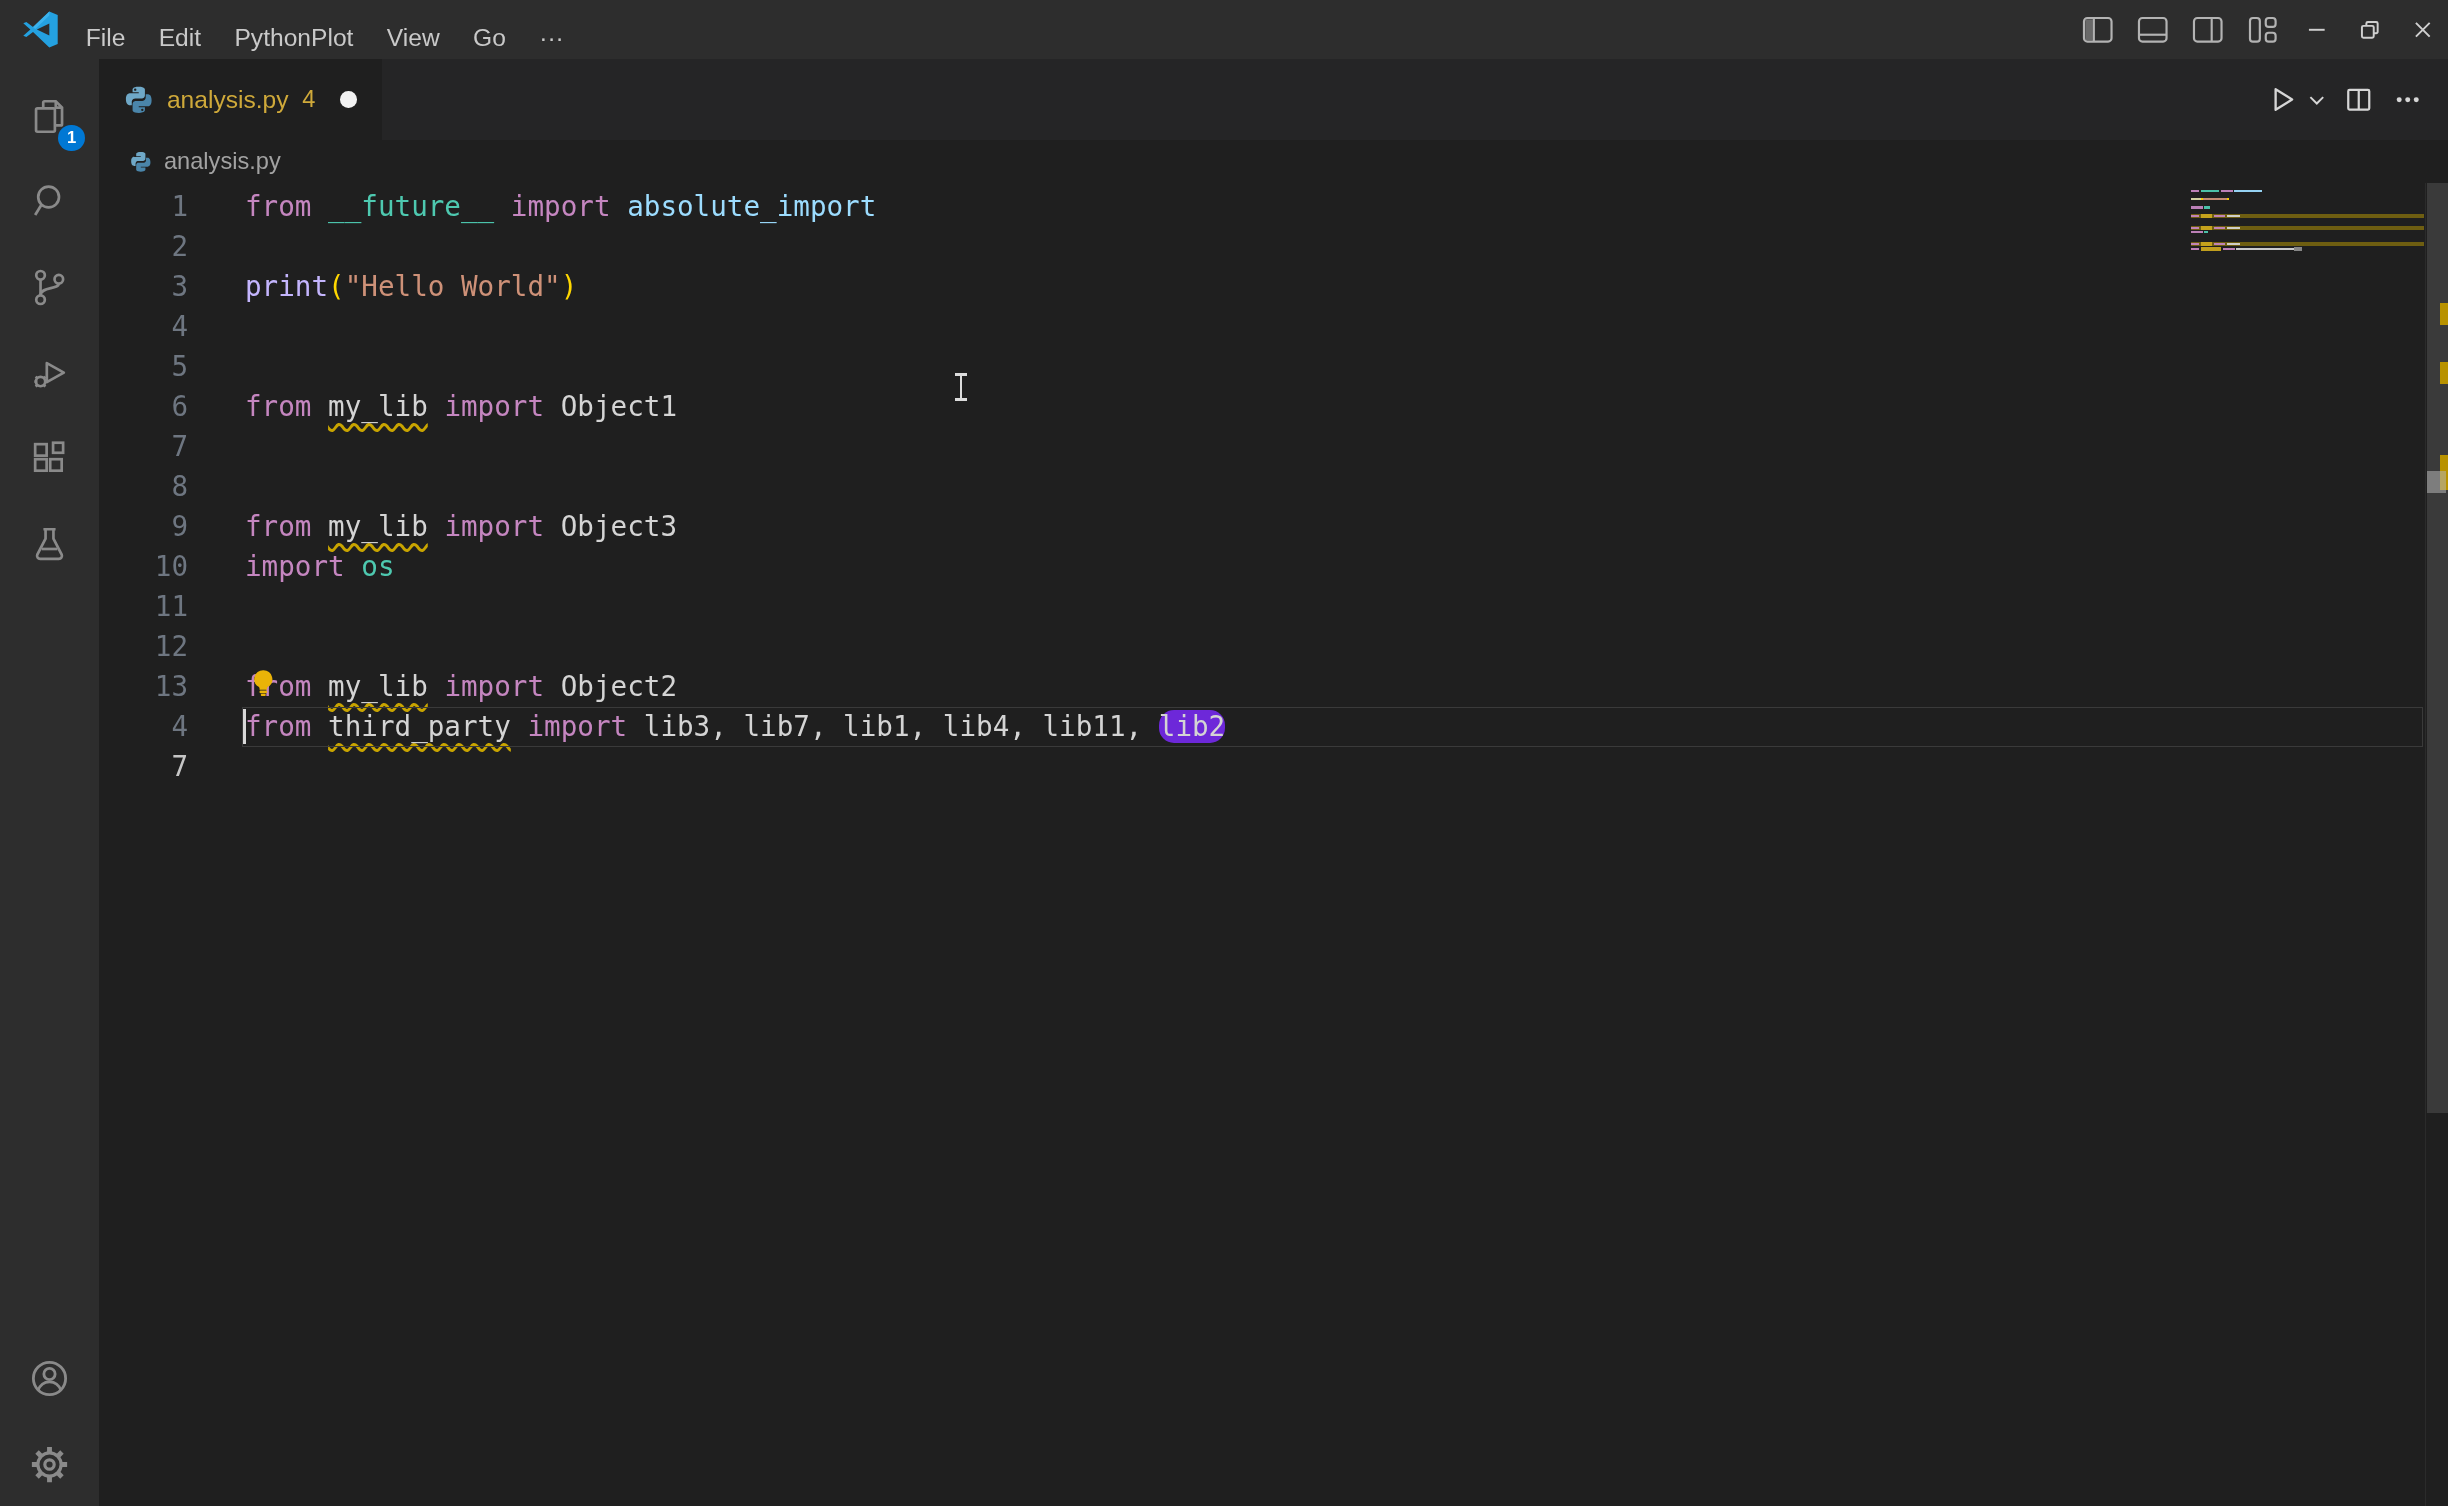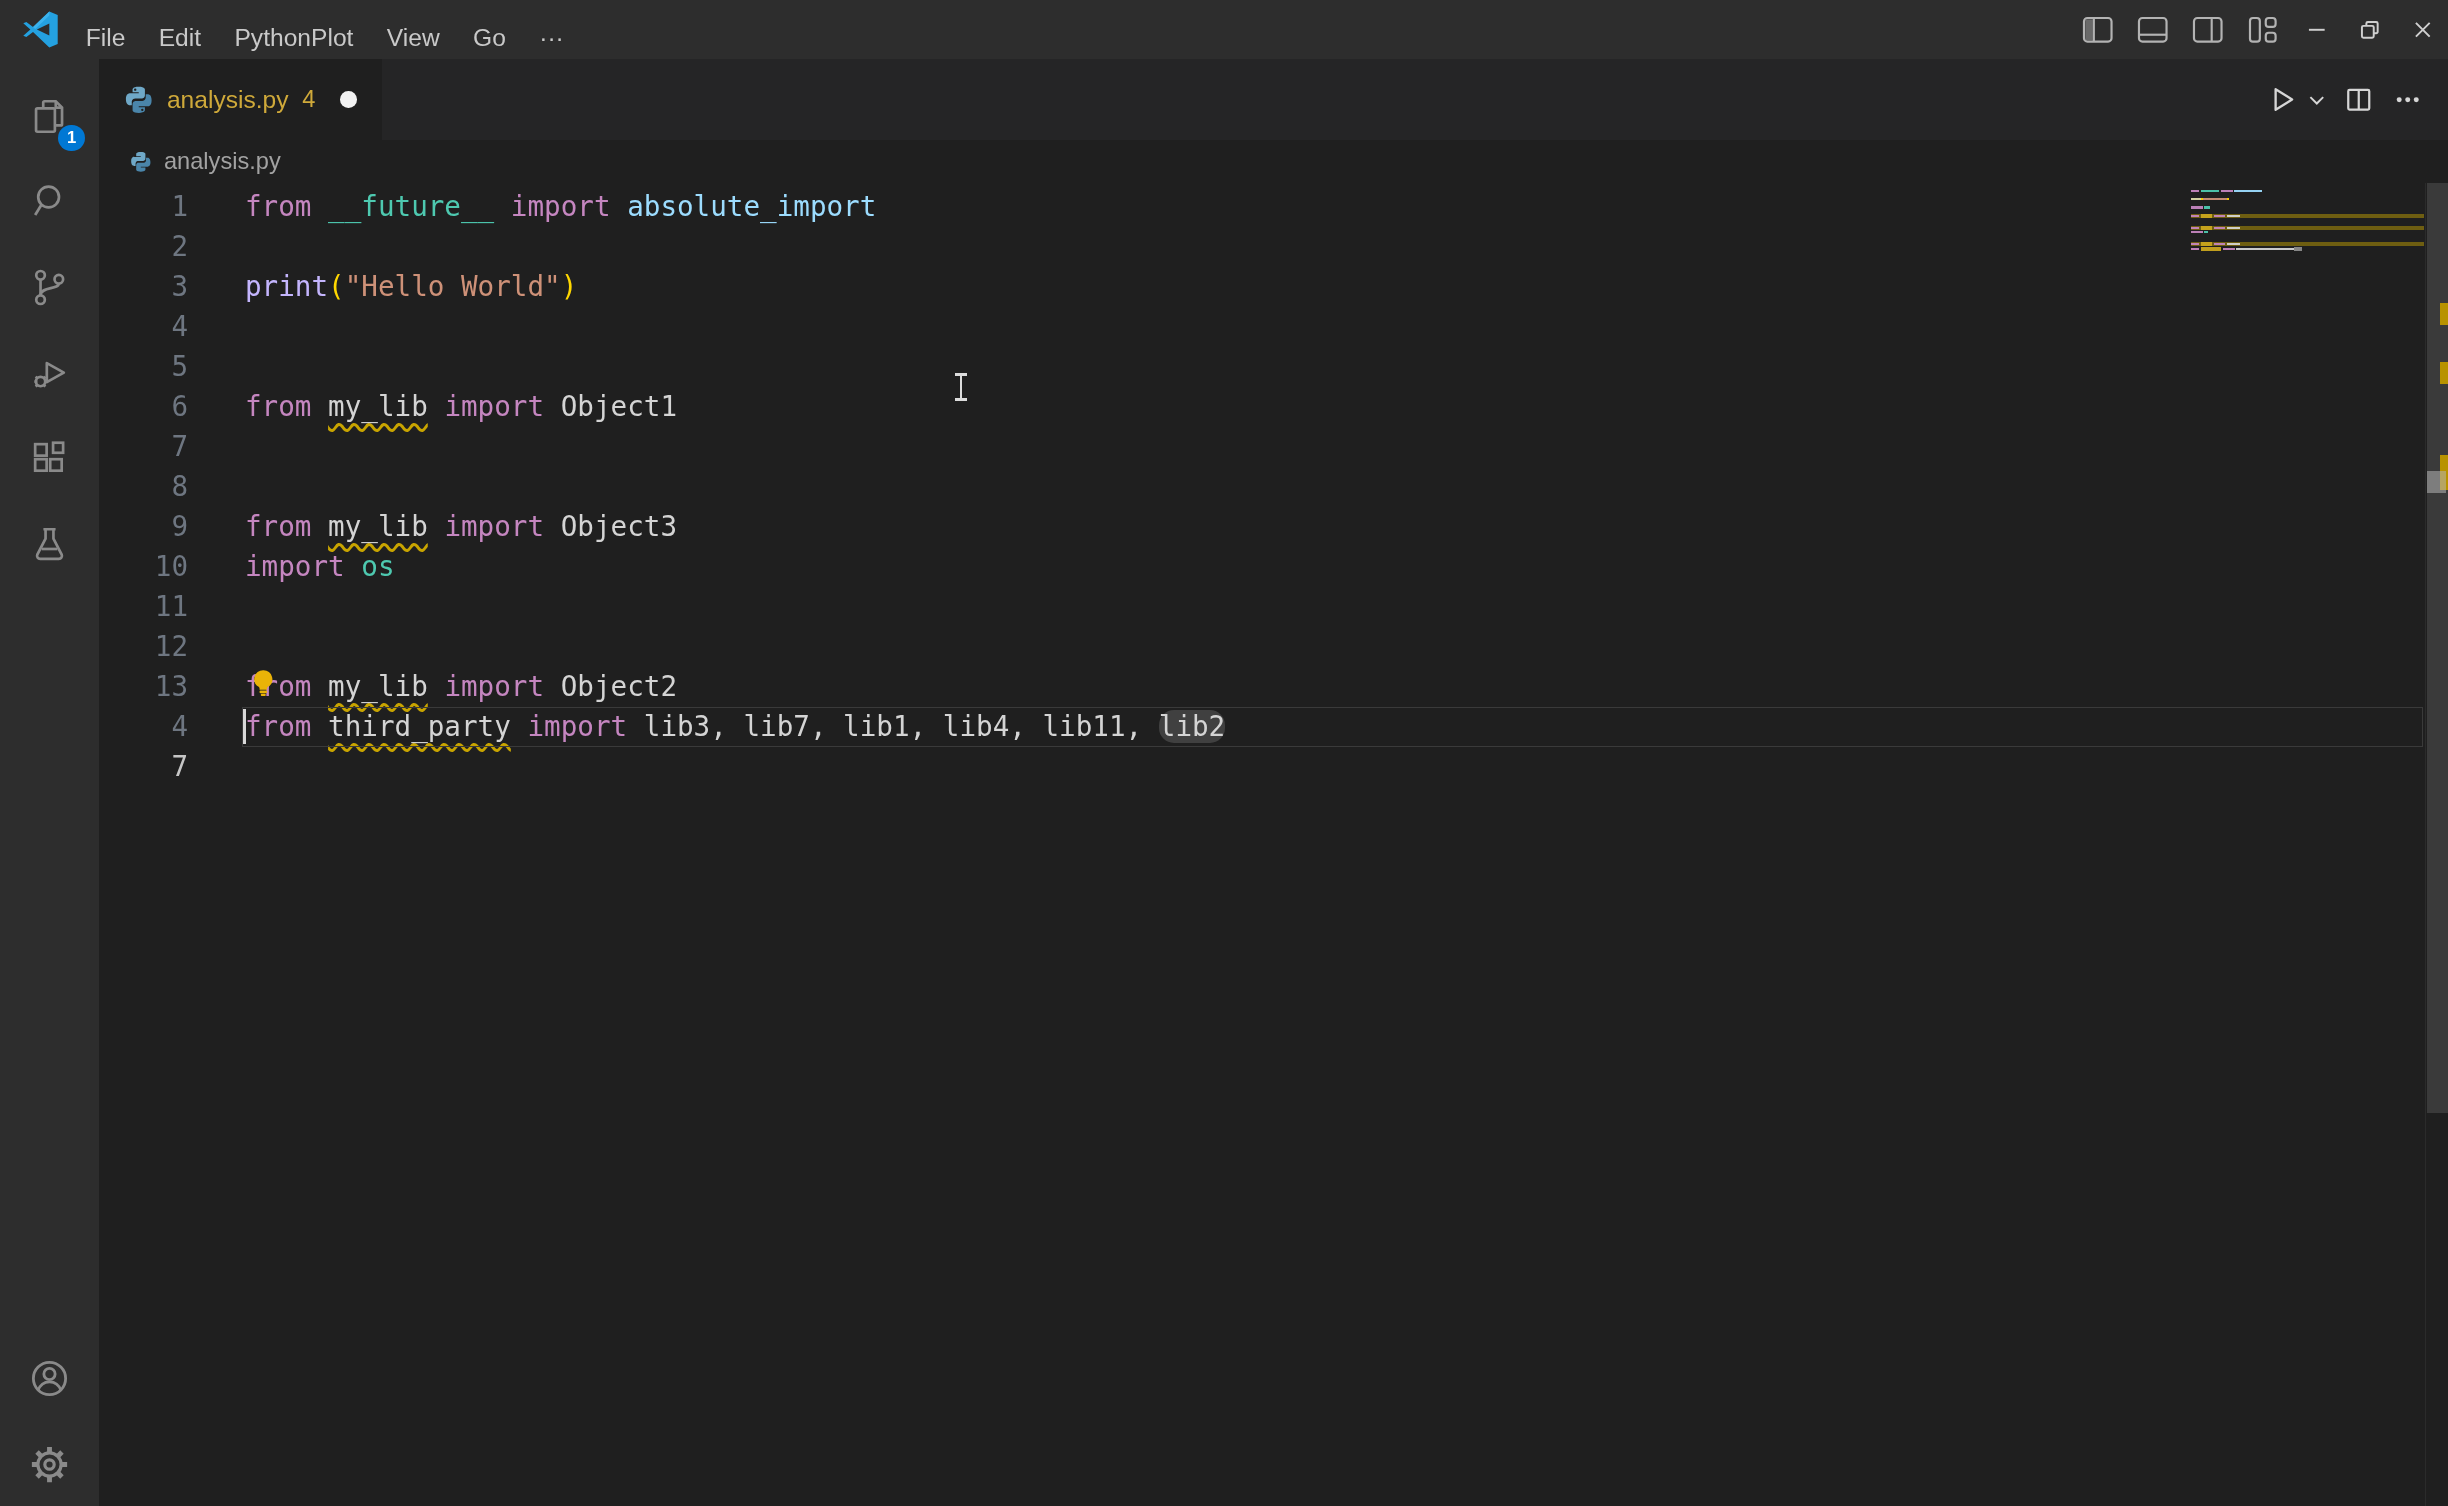--- a/index.html
+++ b/index.html
@@ -37,21 +37,21 @@
   
   #editor { position:absolute; left:99px; top:183px; right:0; bottom:0; background:#1f1f1f; }
   #gutter { position:absolute; left:0; top:3.9px; width:89px; }
   .gut { height:40px; line-height:40px; text-align:right; color:#6e7681; font-family:"DejaVu Sans Mono", monospace; font-size:27.6px; }
   .gut.active { color:#c6c6c6; }
   #code { position:absolute; left:146px; top:3.9px; }
   .cl { height:40px; line-height:40px; font-family:"DejaVu Sans Mono", monospace; font-size:27.6px; white-space:pre; position:relative; color:#d4d4d4; }
   .cl.current::before { content:""; position:absolute; left:-3px; top:0; width:2179px; height:38px; border:1px solid #3a3a3a; pointer-events:none; }
   .cursor { position:absolute; left:-2px; top:2px; width:3px; height:35px; background:#d8d8d8; z-index:3; }
   .sq { text-decoration-line:underline; text-decoration-style:wavy; text-decoration-color:#c8a400; text-decoration-thickness:2.6px; text-underline-offset:6.9px; text-decoration-skip-ink:none; }
-  .sel { background:#404040;border-radius:15px; }
+  .sel { background:#6d28d9;border-radius:15px; }
   .bulb { position:absolute; left:3.9px; top:1px; width:28.6px; height:31.5px; z-index:4; }
 
   
   #minimap { position:absolute; top:5.9px; right:24.6px; width:233px; height:79px; }
   .mrow { position:absolute; left:0; width:233px; height:4.1px; }
   .mbar { position:absolute; left:0; top:0; width:233px; height:4.1px; background:#6e5e11; }
   .mseg { position:absolute; top:0.8px; height:2.6px; opacity:.95; }
   #scrollbar { position:absolute; top:0; right:0; width:23.6px; bottom:0; border-left:1px solid #2b2b2b; }
   .sb-thumb { position:absolute; left:1px; right:0; top:0; height:930px; background:rgba(121,121,121,0.30); }
   .sb-deco { position:absolute; }

